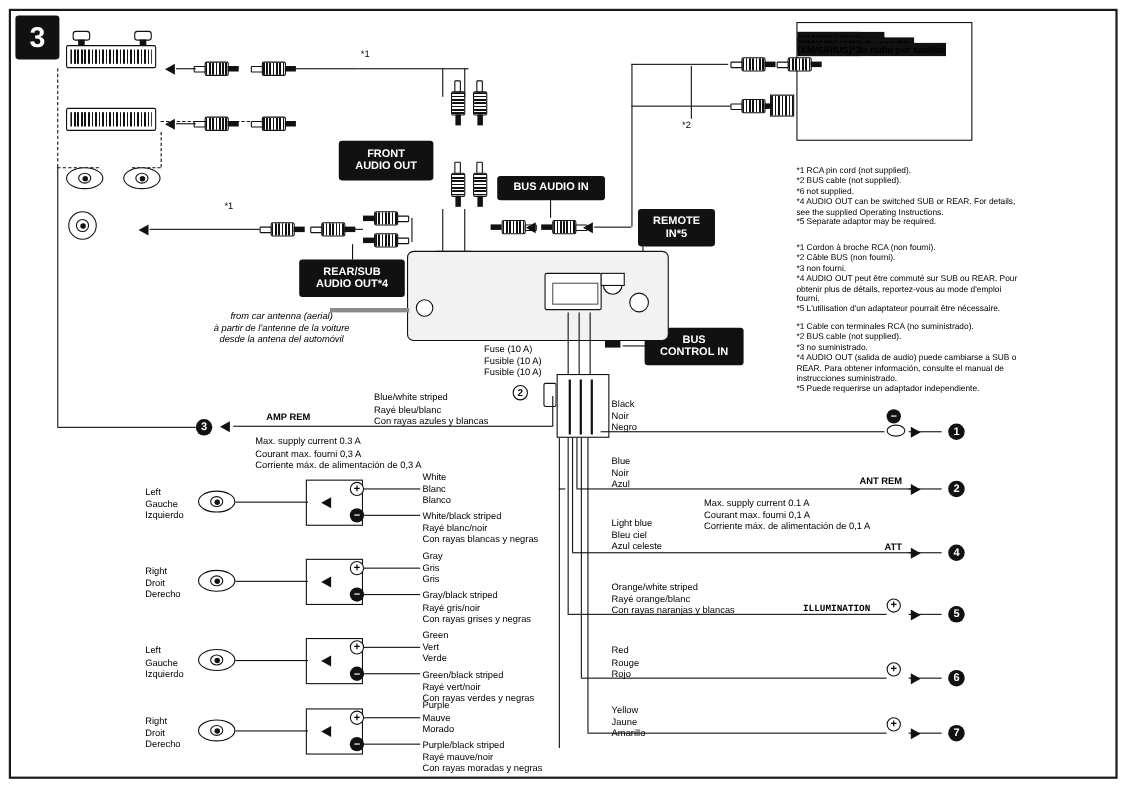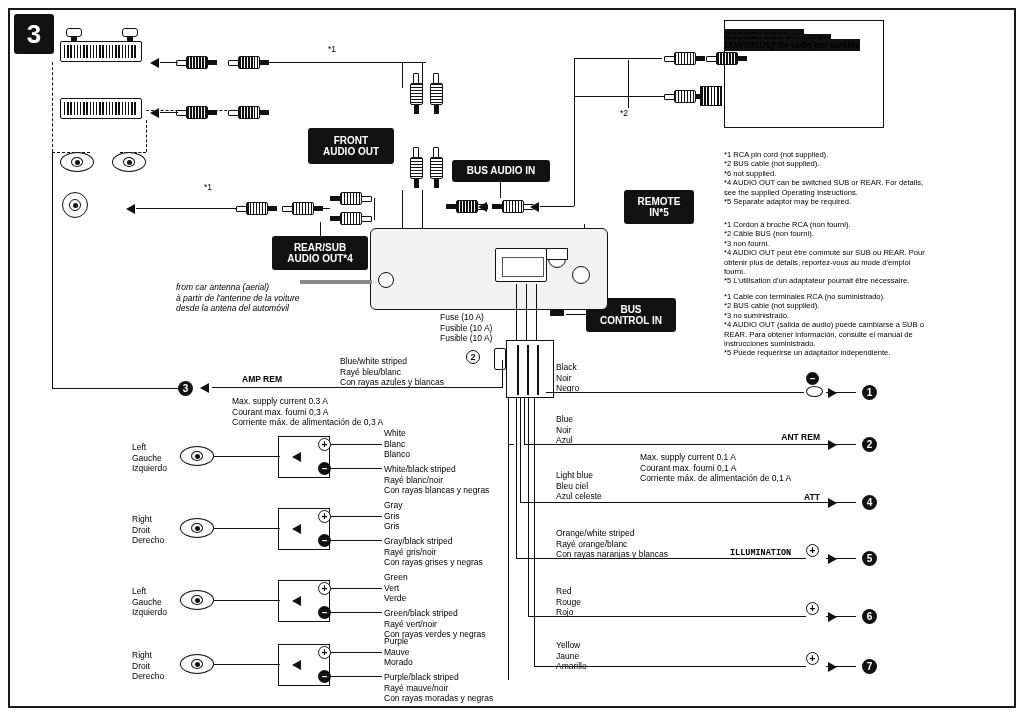--- a/index.html
+++ b/index.html
@@ -22,21 +22,21 @@
   
   .step-badge {
     position:absolute; left:14px; top:14px; width:40px; height:40px;
     background:#111; color:#fff; font-size:26px; font-weight:bold;
     display:flex; align-items:center; justify-content:center;
     border-radius:3px;
   }
   
   .txt { position:absolute; font-size:8.5px; line-height:10.5px; white-space:pre-line; }
   .txt.b { font-weight:bold; }
-  .txt.i { font-style:italic; }
+  .txt.i { font-style:italic;text-align:center; }
   .txt.r { text-align:right; }
 
   
   .callout {
     position:absolute; background:#111; color:#fff; font-weight:bold;
     font-size:10px; line-height:11.5px; text-align:center;
     padding:4px 6px; border-radius:3px;
     display:flex; align-items:center; justify-content:center;
     white-space:pre-line;
   }
@@ -345,21 +345,21 @@
   <div class="rca" style="left:664px;top:90px;">
       <div class="barrel"></div>
       <div class="tip"></div>
       <div class="tail"></div>
     </div>
   <div style="position:absolute;left:700px;top:86px;width:22px;height:20px;background:repeating-linear-gradient(90deg,#111 0 1.5px,#fff 1.5px 3.2px);border:1.4px solid #111;"></div>
   <div class="ln h" style="left:574px;top:96px;width:90px;"></div>
   <div class="txt" style="left:620px;top:108px;">*2</div>
   <div class="ln v" style="left:628px;top:60px;height:48px;"></div>
 
-  <div class="callout" style="left:580px;top:190px;width:70px;height:34px;margin-left:44px;">REMOTE
+  <div class="callout" style="left:580px;top:190px;width:70px;height:34px;">REMOTE
 IN*5</div>
   <div class="ln v" style="left:584px;top:224px;height:34px;"></div>
   <div class="ln h" style="left:556px;top:258px;width:30px;"></div>
 
   <div class="callout" style="left:586px;top:298px;width:90px;height:34px;">BUS
 CONTROL IN</div>
   <div class="ln h" style="left:566px;top:314px;width:22px;"></div>
   <div style="position:absolute;left:550px;top:306px;width:14px;height:10px;background:#111;"></div>
   <div class="ln v" style="left:556px;top:288px;height:20px;"></div>
   <div style="position:absolute;left:548px;top:282px;width:18px;height:10px;border:1.4px solid #111;background:#fff;border-radius:2px;"></div>

